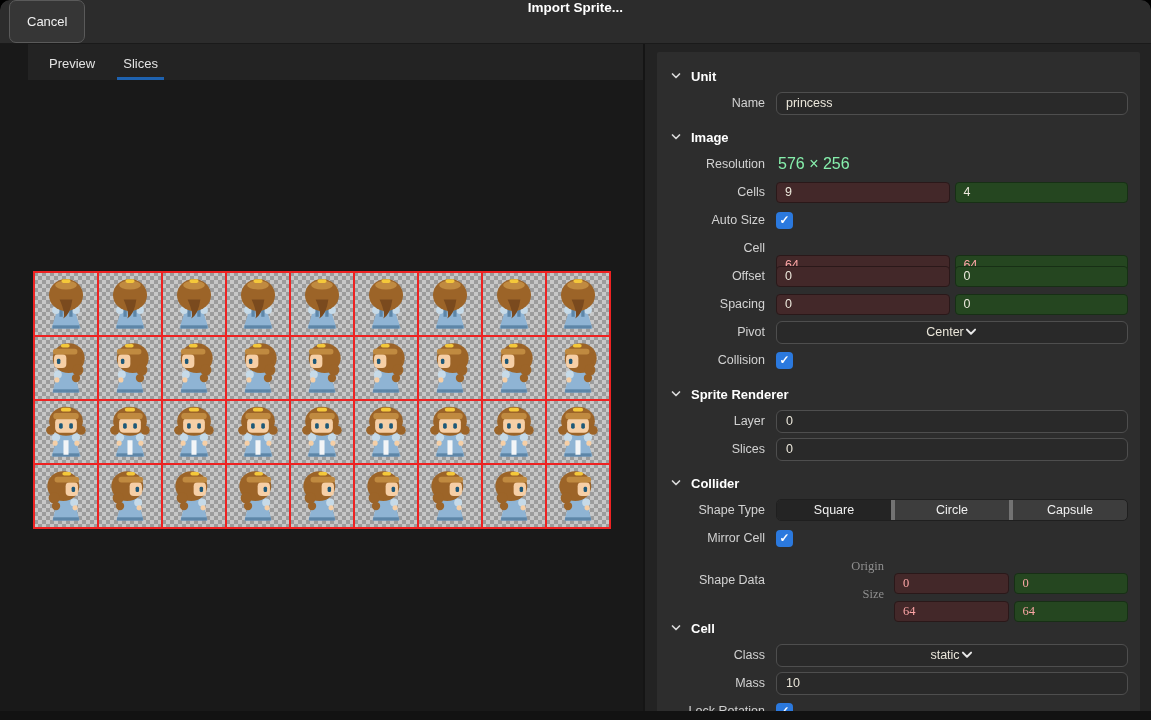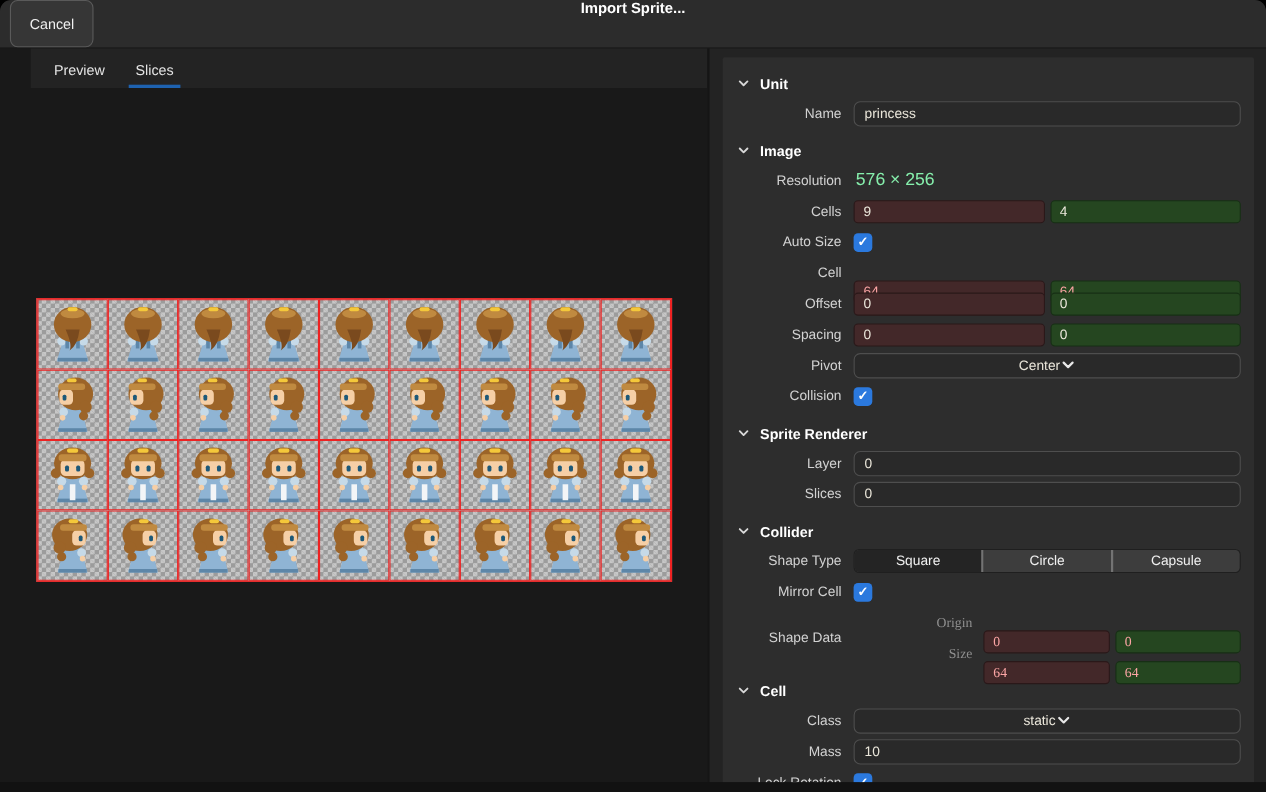--- a/index.html
+++ b/index.html
@@ -87,21 +87,21 @@
     width:17px; height:17px; border-radius:4px; background:#2b79de;
     display:flex; align-items:center; justify-content:center;
   }
   .checkbox .check { color:#ffffff; font-size:12px; font-weight:bold; line-height:1; }
   .segmented {
     flex:1; display:flex; height:22px; border-radius:5px; overflow:hidden;
     border:1px solid #1f1f1f; background:#3d3d3d;
   }
   .segment {
     flex:1; display:flex; align-items:center; justify-content:center;
-    font-size:12.5px; color:#f0f0f0; border-right:2px solid #737373;
+    font-size:12.5px; color:#f0f0f0; border-right:4px solid #737373;
   }
   .segment:last-child { border-right:none; }
   .segment.selected { background:#242424; }
   .form-row.group { height:56px; }
   .group-rows { flex:1; display:flex; flex-direction:column;font-family:Liberation Serif, serif; }
   .sub-row { display:flex; align-items:center; height:28px; }
   .sub-label { width:108px; flex:none; text-align:right; margin-right:10px; font-size:12.5px; color:#8f8f8f; }
   .bottom-strip { position:absolute; left:0; right:0; bottom:0; height:9px; background:#121212; }
 </style>
 </head>

